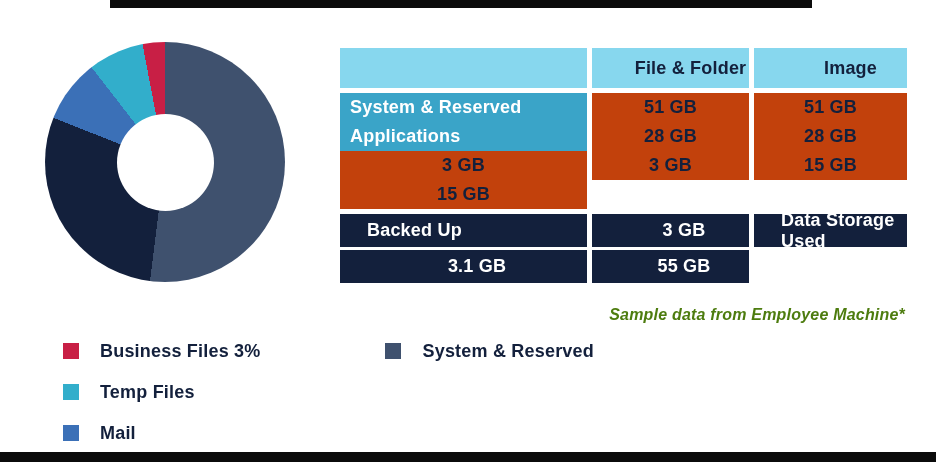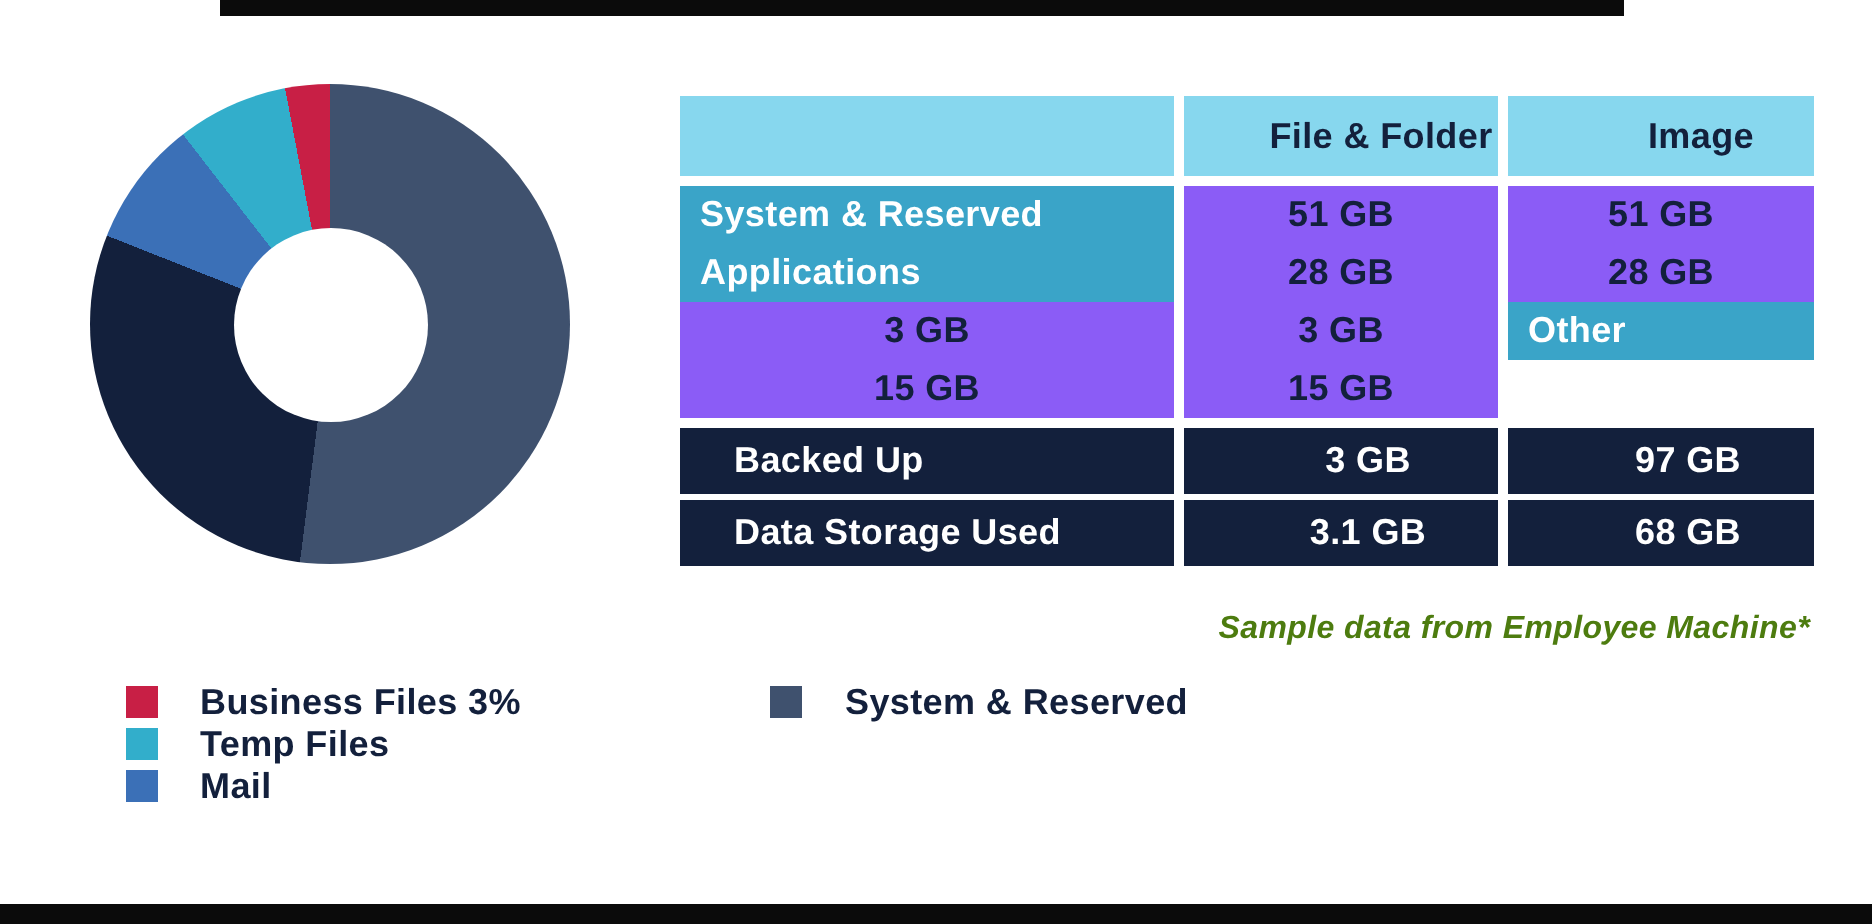--- a/index.html
+++ b/index.html
@@ -41,32 +41,32 @@
   .tbody.dark { grid-auto-rows: 33px; row-gap: 3px; }
 
   .cell {
     display: flex; align-items: center; justify-content: center;
     font-size: 18px; font-weight: bold; letter-spacing: 0.2px;
   }
   .cell.label { justify-content: flex-start; padding-left: 10px; }
 
   .hcell { background: #87D7EE; color: #13203C; padding-left: 40px; }
   .teal .cell.label { background: #3AA4C8; color: #ffffff; }
-  .teal .cell.val { background: #8b5cf6; color: #13203C; }
+  .teal .cell.val { background: #c2410c; color: #13203C; }
   .dark .cell { background: #13203C; color: #ffffff; padding-left: 27px; }
 
   .caption {
     position: absolute; top: 306px; right: 31px;
     font-size: 16px; font-style: italic; font-weight: bold;
     color: #4d7c0f; letter-spacing: 0.2px;
   }
 
   
   .legend { position: absolute; left: 63px; top: 341px; display: flex; }
-  .legend-col { display: flex; flex-direction: column; row-gap: 1px; }
+  .legend-col { display: flex; flex-direction: column; row-gap: 21px; }
   .legend-col.second { margin-left: 125px; }
   .legend-item { display: flex; align-items: center; height: 20px; }
   .swatch { width: 16px; height: 16px; margin-right: 21px; flex: 0 0 16px; }
   .legend-label { font-size: 18px; font-weight: bold; color: #13203C; letter-spacing: 0.2px; white-space: nowrap; }
 </style>
 </head>
 <body>
 
 <div class="canvas">
 
@@ -90,33 +90,31 @@
       <div class="cell val">51 GB</div>
       <div class="cell val">51 GB</div>
 
       <div class="cell label">Applications</div>
       <div class="cell val">28 GB</div>
       <div class="cell val">28 GB</div>
 
       <div class="cell val">3 GB</div>
       <div class="cell val">3 GB</div>
 
-      <div class="cell label">Other</div>
       <div class="cell val">15 GB</div>
       <div class="cell val">15 GB</div>
     </div>
 
     <div class="trow tbody dark">
       <div class="cell label">Backed Up</div>
       <div class="cell val">3 GB</div>
-      <div class="cell val">97 GB</div>
 
       <div class="cell label">Data Storage Used</div>
       <div class="cell val">3.1 GB</div>
-      <div class="cell val">68 GB</div>
+      <div class="cell val">55 GB</div>
     </div>
   </div>
 
   <div class="caption">Sample data from Employee Machine*</div>
 
   <div class="legend">
     <div class="legend-col">
       <div class="legend-item">
         <span class="swatch" style="background-color: rgb(200, 31, 69);"></span>
         <span class="legend-label">Business Files 3%</span>

